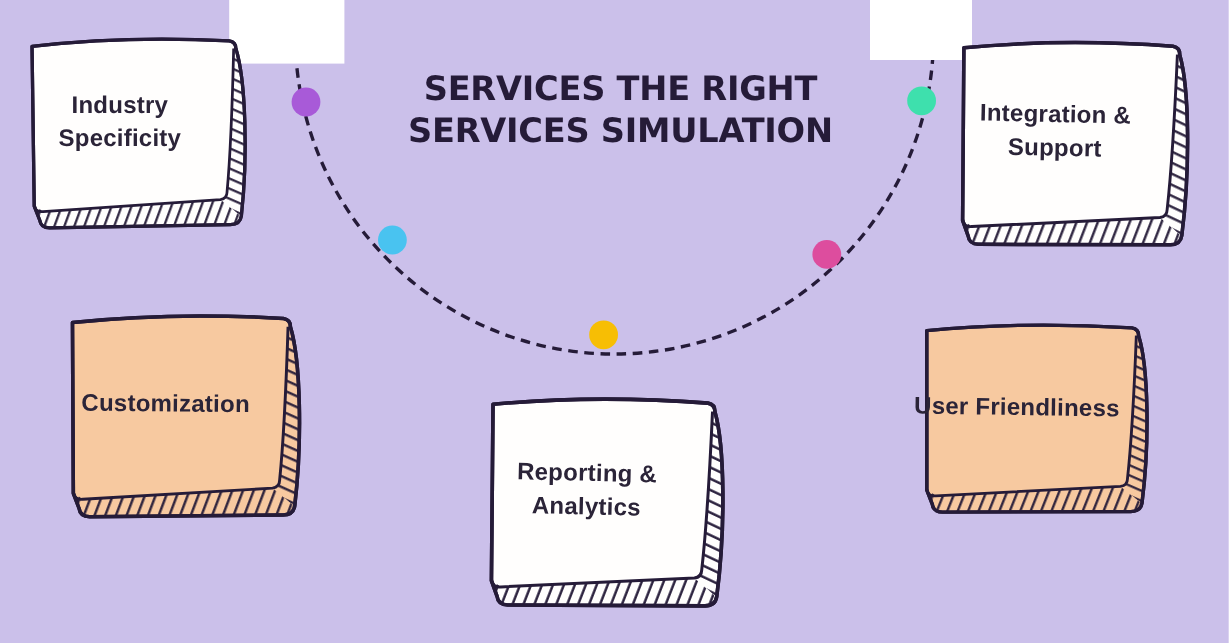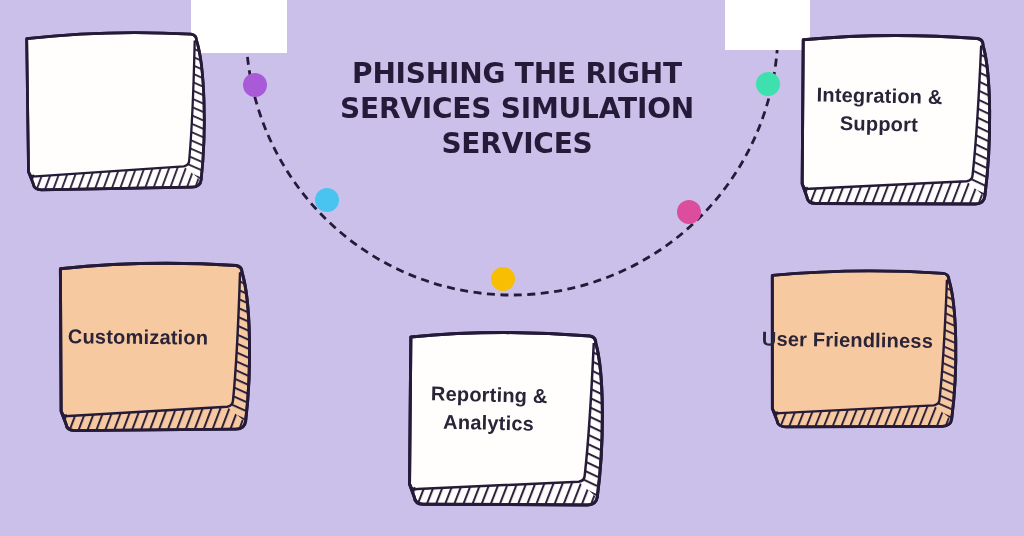--- a/index.html
+++ b/index.html
@@ -67,33 +67,33 @@
         <circle cx="503" cy="279" r="12" fill="#f7be04"></circle>
         <circle cx="689" cy="212" r="12" fill="#dd4d9e"></circle>
         <circle cx="768" cy="84" r="12" fill="#3ee0ad"></circle>
       </g>
   </svg>
 
   <div class="cutout cutout-left"></div>
   <div class="cutout cutout-right"></div>
 
   <h1 class="title">
-    <div class="title-line">PHISHING THE RIGHT</div>
+    <div class="title-line">SERVICES THE RIGHT</div>
     <div class="title-line">SERVICES SIMULATION</div>
-    <div class="title-line">SERVICES</div>
   </h1>
 
   <div class="node node-industry white">
     <svg class="node-svg" viewBox="0 0 220 190" preserveAspectRatio="none">
       <path class="outer" d="M 16 14 Q 102 4 195 9 Q 201 10 201 16 C 210 45 212 115 206 170 Q 205 178 196 178 L 32 181 Q 24 181 23 174 L 18 161 L 16 14 Z"></path>
       <path class="wedge wedge-r" d="M 200 16 C 209 45 211 115 205 170 L 188 155 Q 193 154 193 148 C 196 115 198 60 199 16 Z"></path>
       <path class="wedge wedge-b" d="M 19 161 L 26 166 L 187 155 L 205 170 Q 204 177 196 177 L 32 180 Q 25 180 24 174 Z"></path>
       <path class="inner" d="M 199 16 C 198 60 196 115 193 148 Q 193 154 187 155 L 26 166 Q 19 167 18 160"></path>
       <path class="outer-stroke" d="M 16 14 Q 102 4 195 9 Q 201 10 201 16 C 210 45 212 115 206 170 Q 205 178 196 178 L 32 181 Q 24 181 23 174 L 18 161 L 16 14 Z"></path>
     </svg>
+    <div class="node-label">Industry Specificity</div>
   </div>
 
   <div class="node node-integration white">
     <svg class="node-svg" viewBox="0 0 220 190" preserveAspectRatio="none">
       <path class="outer" d="M 16 14 Q 102 4 195 9 Q 201 10 201 16 C 210 45 212 115 206 170 Q 205 178 196 178 L 32 181 Q 24 181 23 174 L 18 161 L 16 14 Z"></path>
       <path class="wedge wedge-r" d="M 200 16 C 209 45 211 115 205 170 L 188 155 Q 193 154 193 148 C 196 115 198 60 199 16 Z"></path>
       <path class="wedge wedge-b" d="M 19 161 L 26 166 L 187 155 L 205 170 Q 204 177 196 177 L 32 180 Q 25 180 24 174 Z"></path>
       <path class="inner" d="M 199 16 C 198 60 196 115 193 148 Q 193 154 187 155 L 26 166 Q 19 167 18 160"></path>
       <path class="outer-stroke" d="M 16 14 Q 102 4 195 9 Q 201 10 201 16 C 210 45 212 115 206 170 Q 205 178 196 178 L 32 181 Q 24 181 23 174 L 18 161 L 16 14 Z"></path>
     </svg>

